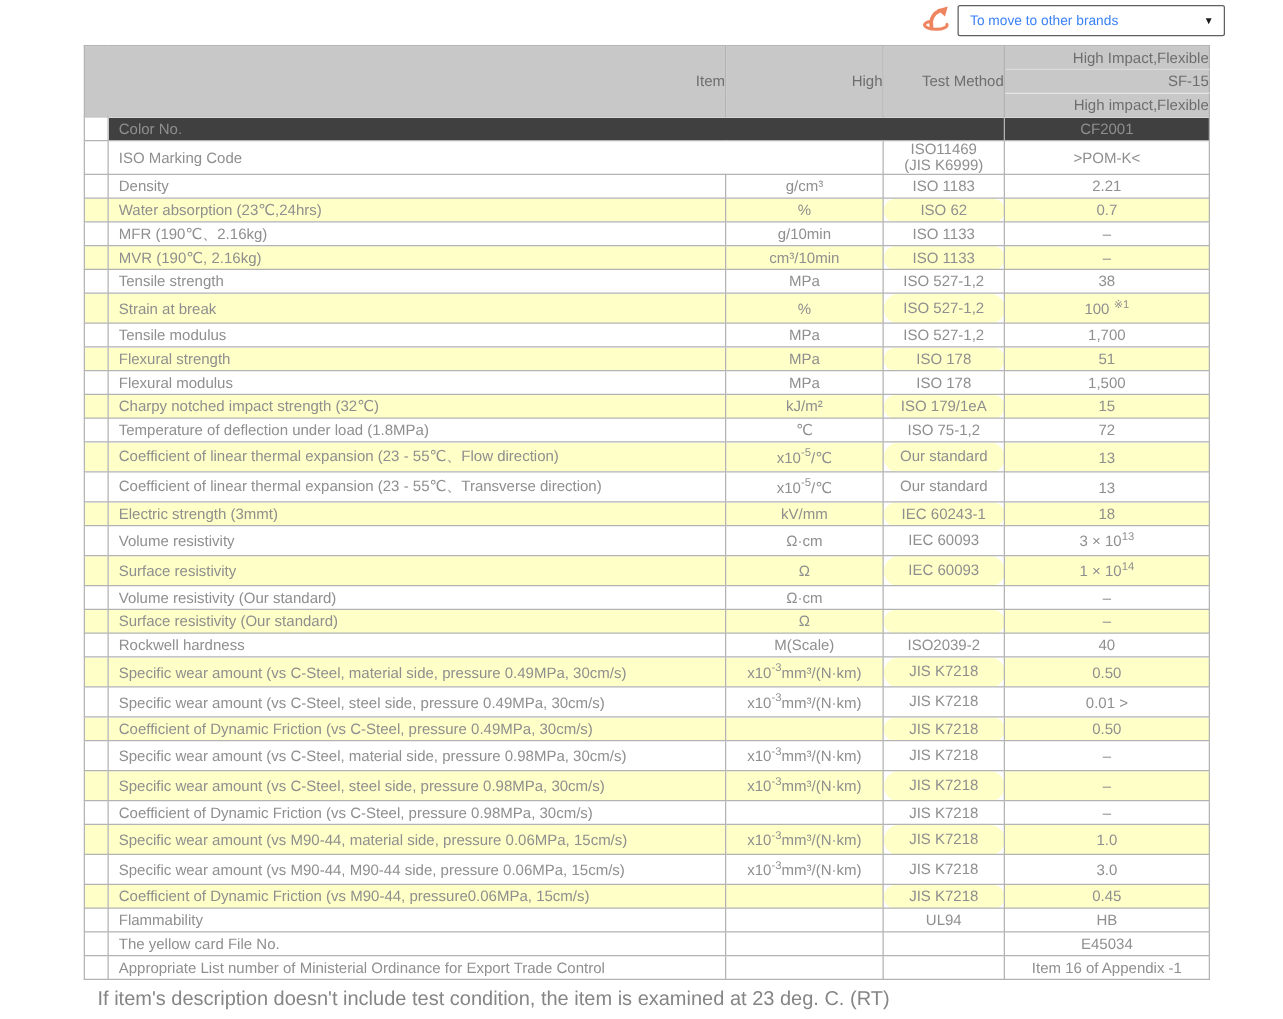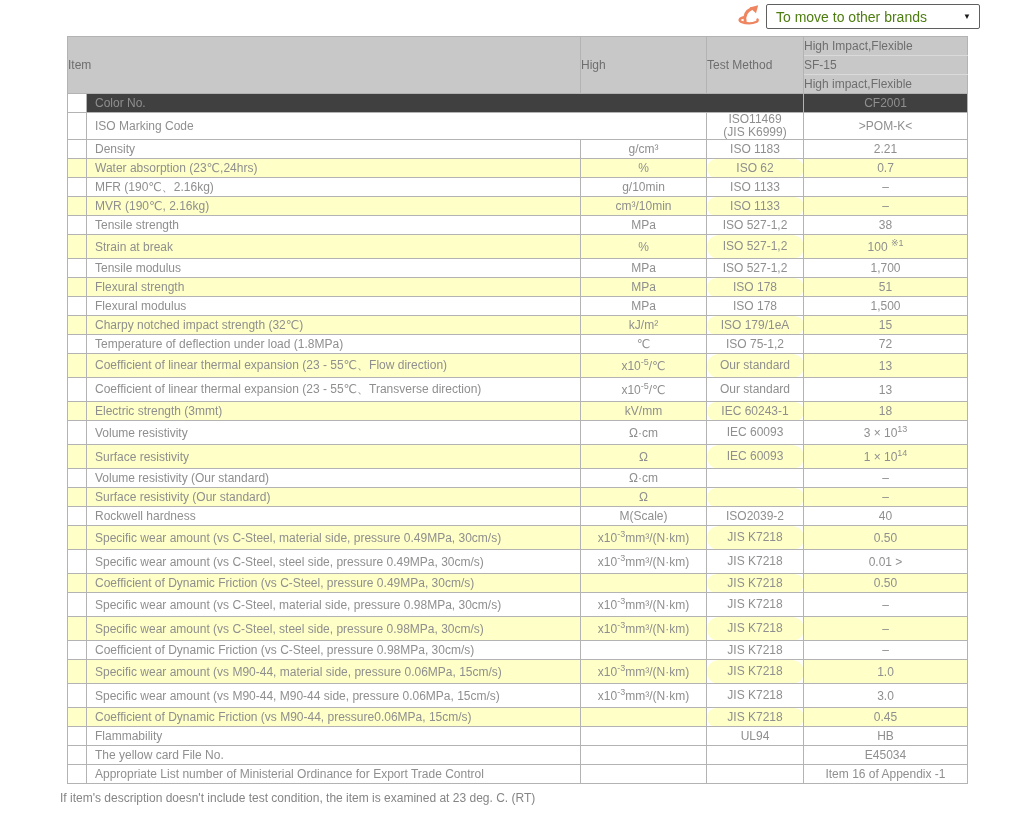--- a/index.html
+++ b/index.html
@@ -7,54 +7,54 @@
   .page{position:relative;width:1026px;height:815px;background:#ffffff;overflow:hidden;}
 
   
   .topbar{position:absolute;left:0;top:0;width:1026px;height:34px;}
   .jump-icon{position:absolute;left:735px;top:2px;width:28px;height:28px;cursor:pointer;}
   .select-wrap{position:absolute;left:766px;top:4px;width:214px;height:25px;}
   .select-wrap select{
     width:100%;height:100%;
     -webkit-appearance:none;appearance:none;
     border:1px solid #5f5f5f;border-radius:2px;background:#ffffff;
-    font-family:"Liberation Sans","DejaVu Sans",sans-serif;font-size:14px;color:#4d7c0f;
+    font-family:"Liberation Sans","DejaVu Sans",sans-serif;font-size:11px;color:#3b82f6;
     padding:0 22px 0 9px;
   }
   .select-arrow{position:absolute;right:9px;top:8px;font-size:8px;color:#1a1a1a;pointer-events:none;}
 
   
   table.props{
     position:absolute;left:67px;top:36px;width:900px;
     border-collapse:collapse;table-layout:fixed;
   }
   .props th,.props td{
     border:1px solid #b3b3b3;
     font-size:12px;font-weight:normal;
     padding:0;overflow:hidden;
   }
   .props thead tr{height:19px;}
-  .props th{background:#c8c8c8;color:#6e6e6e;text-align:left;}
+  .props th{background:#c8c8c8;color:#6e6e6e;text-align:right;}
   .props th.grade1{border-bottom-color:#dadada;}
   .props th.grade2{border-top-color:#dadada;border-bottom-color:#dadada;}
   .props th.grade3{border-top-color:#dadada;}
 
   .props tbody tr{height:19px;}
   .props tbody tr.tall{height:24px;padding-left:16px;}
   .props td{color:#8f8f8f;background:#ffffff;}
   .props td.item{text-align:left;padding-left:8px;}
   .props td.unit,.props td.test,.props td.value{text-align:center;}
   .props td.test{white-space:pre-line;line-height:13px;border-radius:13px;}
   tr.bg-yellow td{background:#ffffc8;}
   tr.bg-white td{background:#ffffff;}
   tr.bg-gray td{background:#404040;}
   tr.bg-gray td.narrow{background:#ffffff;}
   .props sup{font-size:9px;line-height:0;vertical-align:super;letter-spacing:0;}
 
-  .footnote{position:absolute;left:60px;top:791px;font-size:12px;color:#858585;}
+  .footnote{position:absolute;left:78px;top:791px;font-size:16px;color:#858585;}
 </style>
 </head>
 <body>
 
 <div class="page">
 
   <div class="topbar">
     <div class="jump-icon">
       <svg width="28" height="28" viewBox="0 0 28 28" xmlns="http://www.w3.org/2000/svg">
         <path d="M22.5 17.5c1.2 1.6-2.6 3.9-8.4 3.9-5.8 0-10-1.9-9.4-3.8.35-1.1 2.2-2 4.6-2.4" fill="none" stroke="#ee8560" stroke-width="2.4" stroke-linecap="round"></path>

